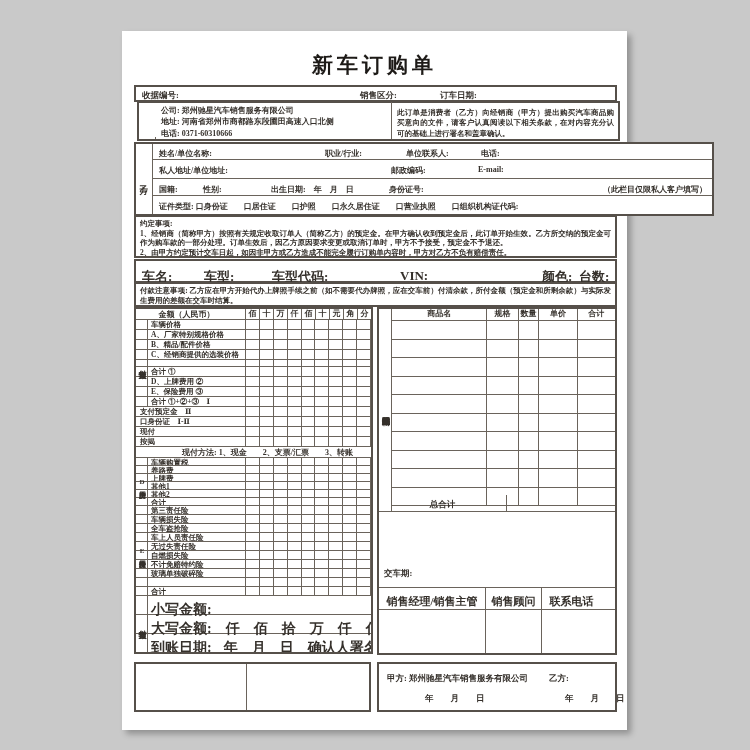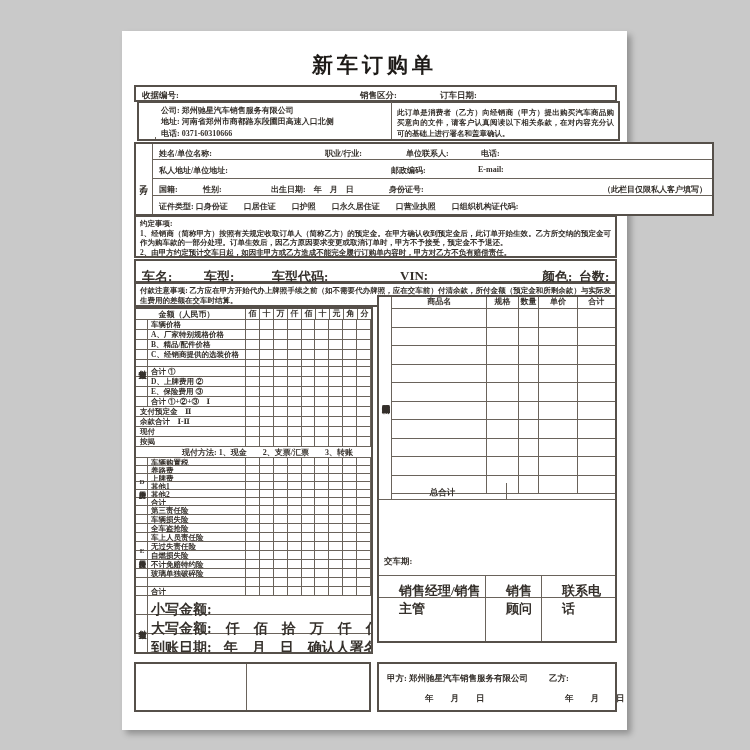--- a/index.html
+++ b/index.html
@@ -56,21 +56,21 @@
   .h11{height:11px;gap:8px;} .h10{height:10px;} .h7{height:7px;} .h8{height:8px;} .h9{height:9px;}
   .sidecol{border-right:1px solid var(--b);background:#fff0;}
   .sidecol .vtext{font-size:8px;letter-spacing:0;}
   .payrow{font-size:14px;padding-top:5px;padding-left:15px;white-space:nowrap;}
   .grow{display:flex;border-bottom:1px solid var(--b);}
   .g1{width:96px;} .g2{width:31px;} .g3{width:20px;} .g4{width:38px;} .g5{width:38px;}
   .grow span + span{border-left:1px solid var(--b);}
   .ghead span{text-align:center;font-size:8px;line-height:10px;}
   .boxlabel{font-size:8.5px;padding:3px 0 0 5px;}
   .staff-h{display:flex;border-bottom:1px solid var(--b);}
-  .staff-h span{font-size:13px;padding-top:6px;box-sizing:border-box;padding-left:20px;}
+  .staff-h span{text-align:center;font-size:11px;padding-top:6px;box-sizing:border-box;}
   .staff-r{display:flex;}
   .staff-r span{box-sizing:border-box;}
   .st1{width:106px;} .st2{width:56px;} .st3{width:60px;}
   .staff-h span + span,.staff-r span + span{border-left:1px solid var(--b);}
   .sig{font-size:8.5px;white-space:nowrap;}
 </style>
 </head>
 <body>
 
 <div class="page">
@@ -183,21 +183,21 @@
     <div class="lt-row h10">
         <span class="lt-label">合计 ①+②+③　Ⅰ</span>
         <span class="lt-digits"></span>
       </div>
 
     <div class="lt-row h10">
         <span class="lt-label noside">支付预定金　Ⅱ</span>
         <span class="lt-digits"></span>
       </div>
     <div class="lt-row h10">
-        <span class="lt-label noside">余款合计　Ⅰ-Ⅱ</span>
+        <span class="lt-label noside">口身份证　Ⅰ-Ⅱ</span>
         <span class="lt-digits"></span>
       </div>
     <div class="lt-row h10">
         <span class="lt-label noside">现付</span>
         <span class="lt-digits"></span>
       </div>
     <div class="lt-row h10">
         <span class="lt-label noside">按揭</span>
         <span class="lt-digits"></span>
       </div>
@@ -292,21 +292,21 @@
         <span class="vtext" style="font-size:7px;">D上牌费用</span>
       </div>
     <div class="abs sidecol vwrap" style="left:0;top:197px;width:12px;height:90px;">
         <span class="vtext" style="font-size:7px;">E保险费用</span>
       </div>
     <div class="abs sidecol vwrap" style="left:0;top:287px;width:12px;height:56px;">
         <span class="vtext">支付金额</span>
       </div>
   </div>
 
-  <div class="abs blk" style="left:255px;top:264px;width:240px;height:348px;">
+  <div class="abs blk" style="left:255px;top:276px;width:240px;height:348px;">
 
     <div class="abs sidecol vwrap" style="left:0;top:0;width:13px;height:203px;">
         <span class="vtext" style="font-size:8px;">精品配件购置明细</span>
       </div>
 
     <div class="abs" style="left:13px;top:0;width:223px;height:203px;">
       <div class="grow ghead" style="height:11px;">
         <span class="g1">商品名</span>
           <span class="g2">规格</span>
           <span class="g3">数量</span>

